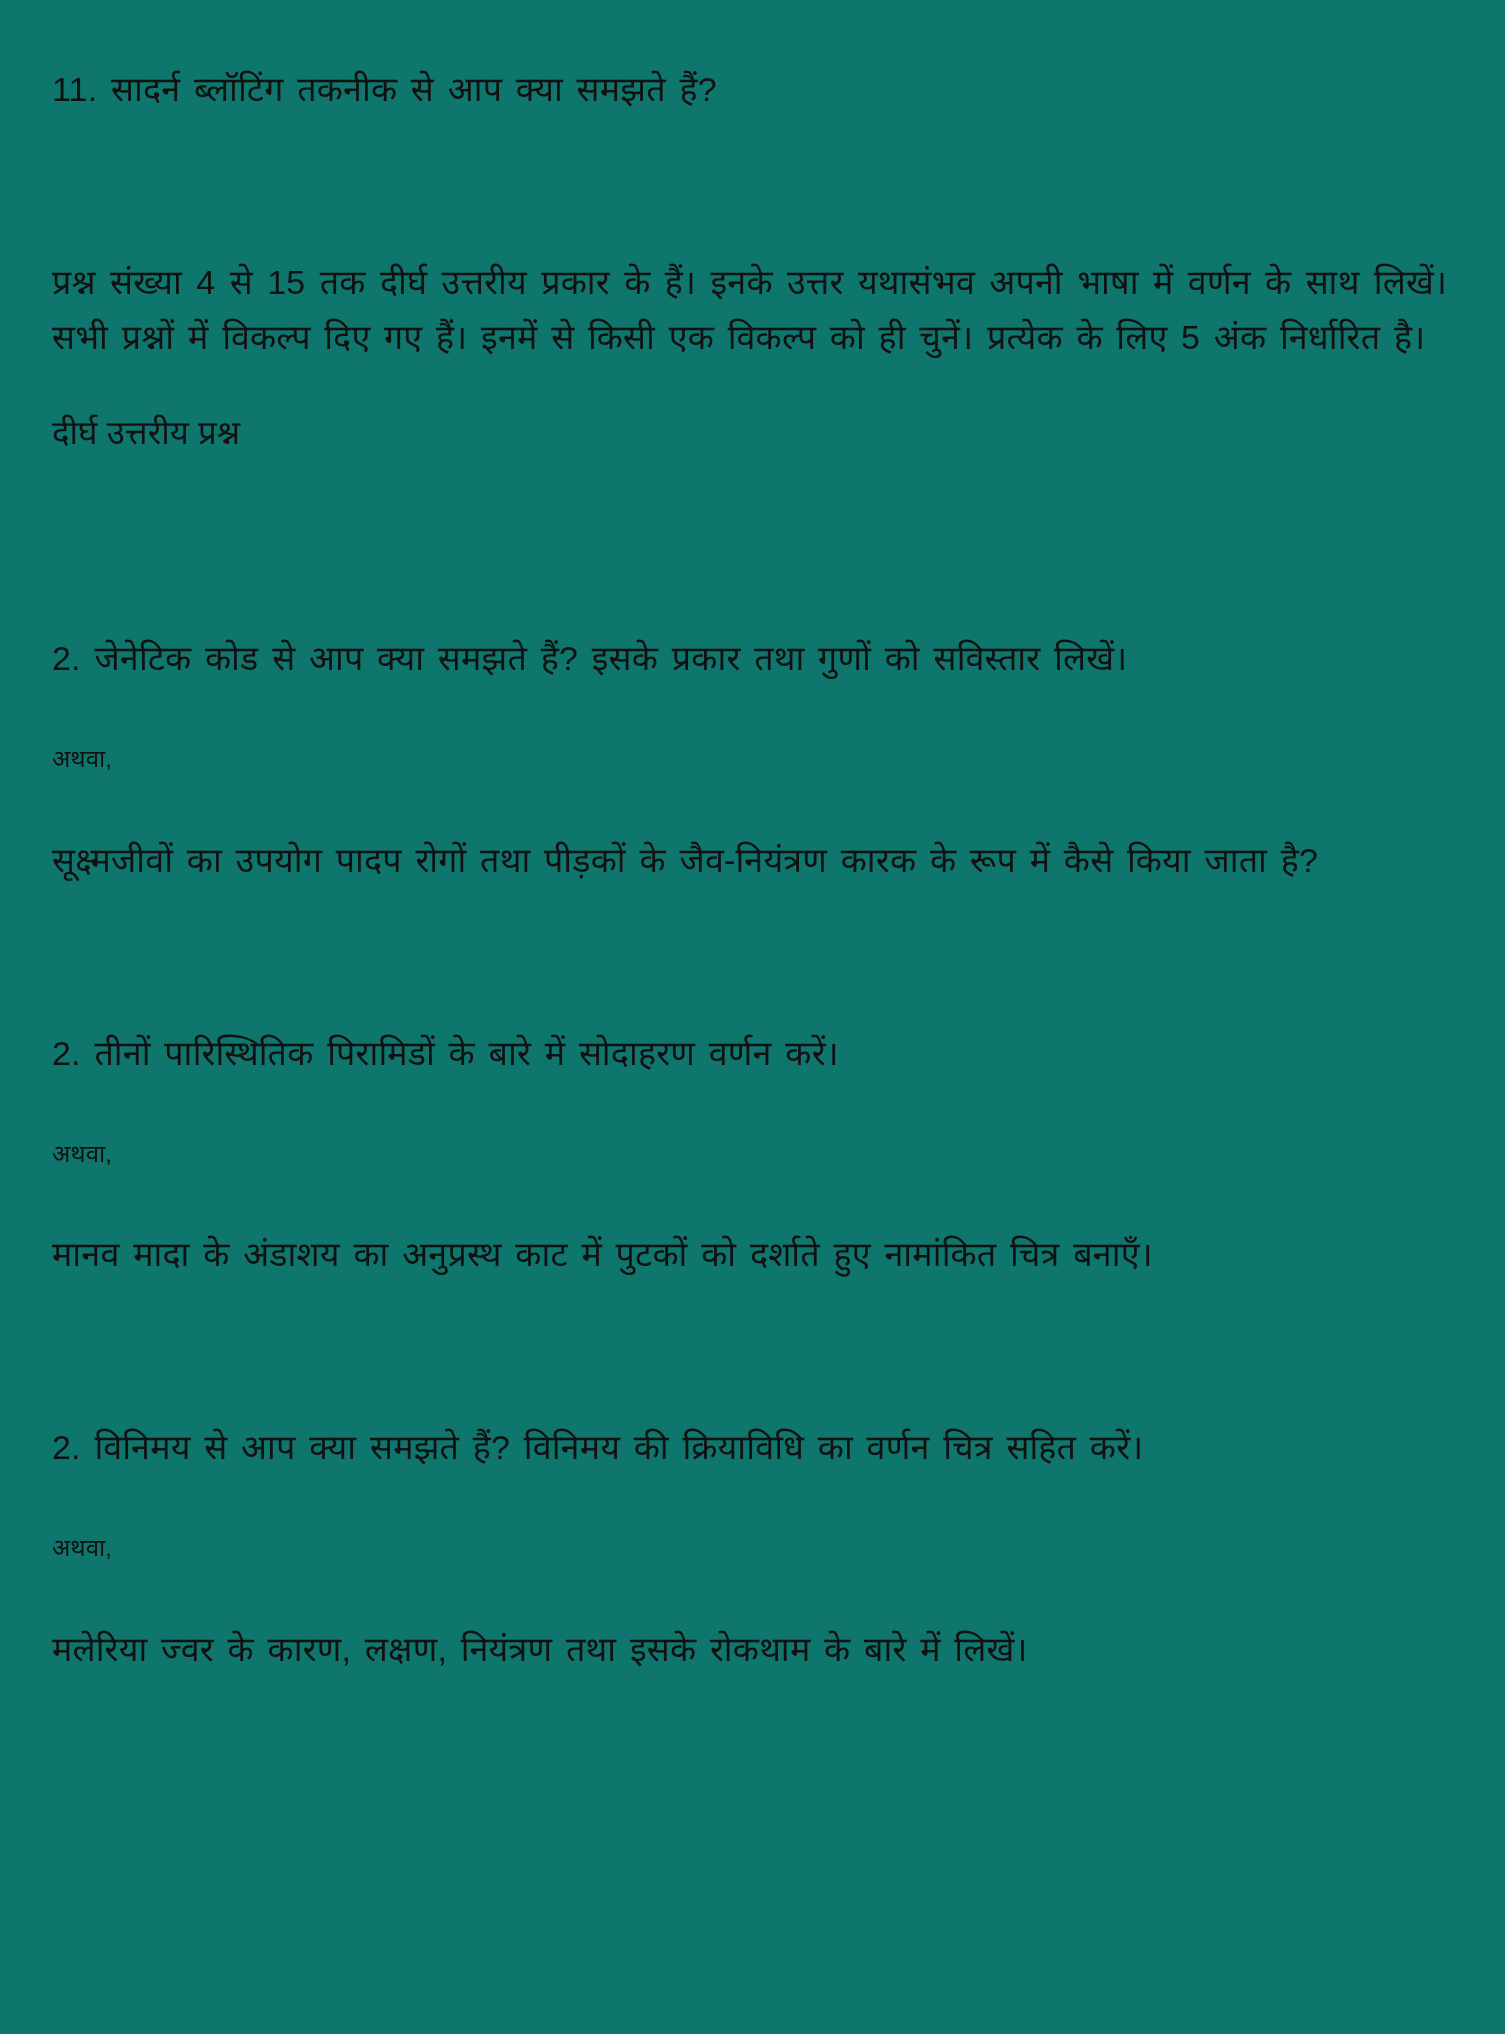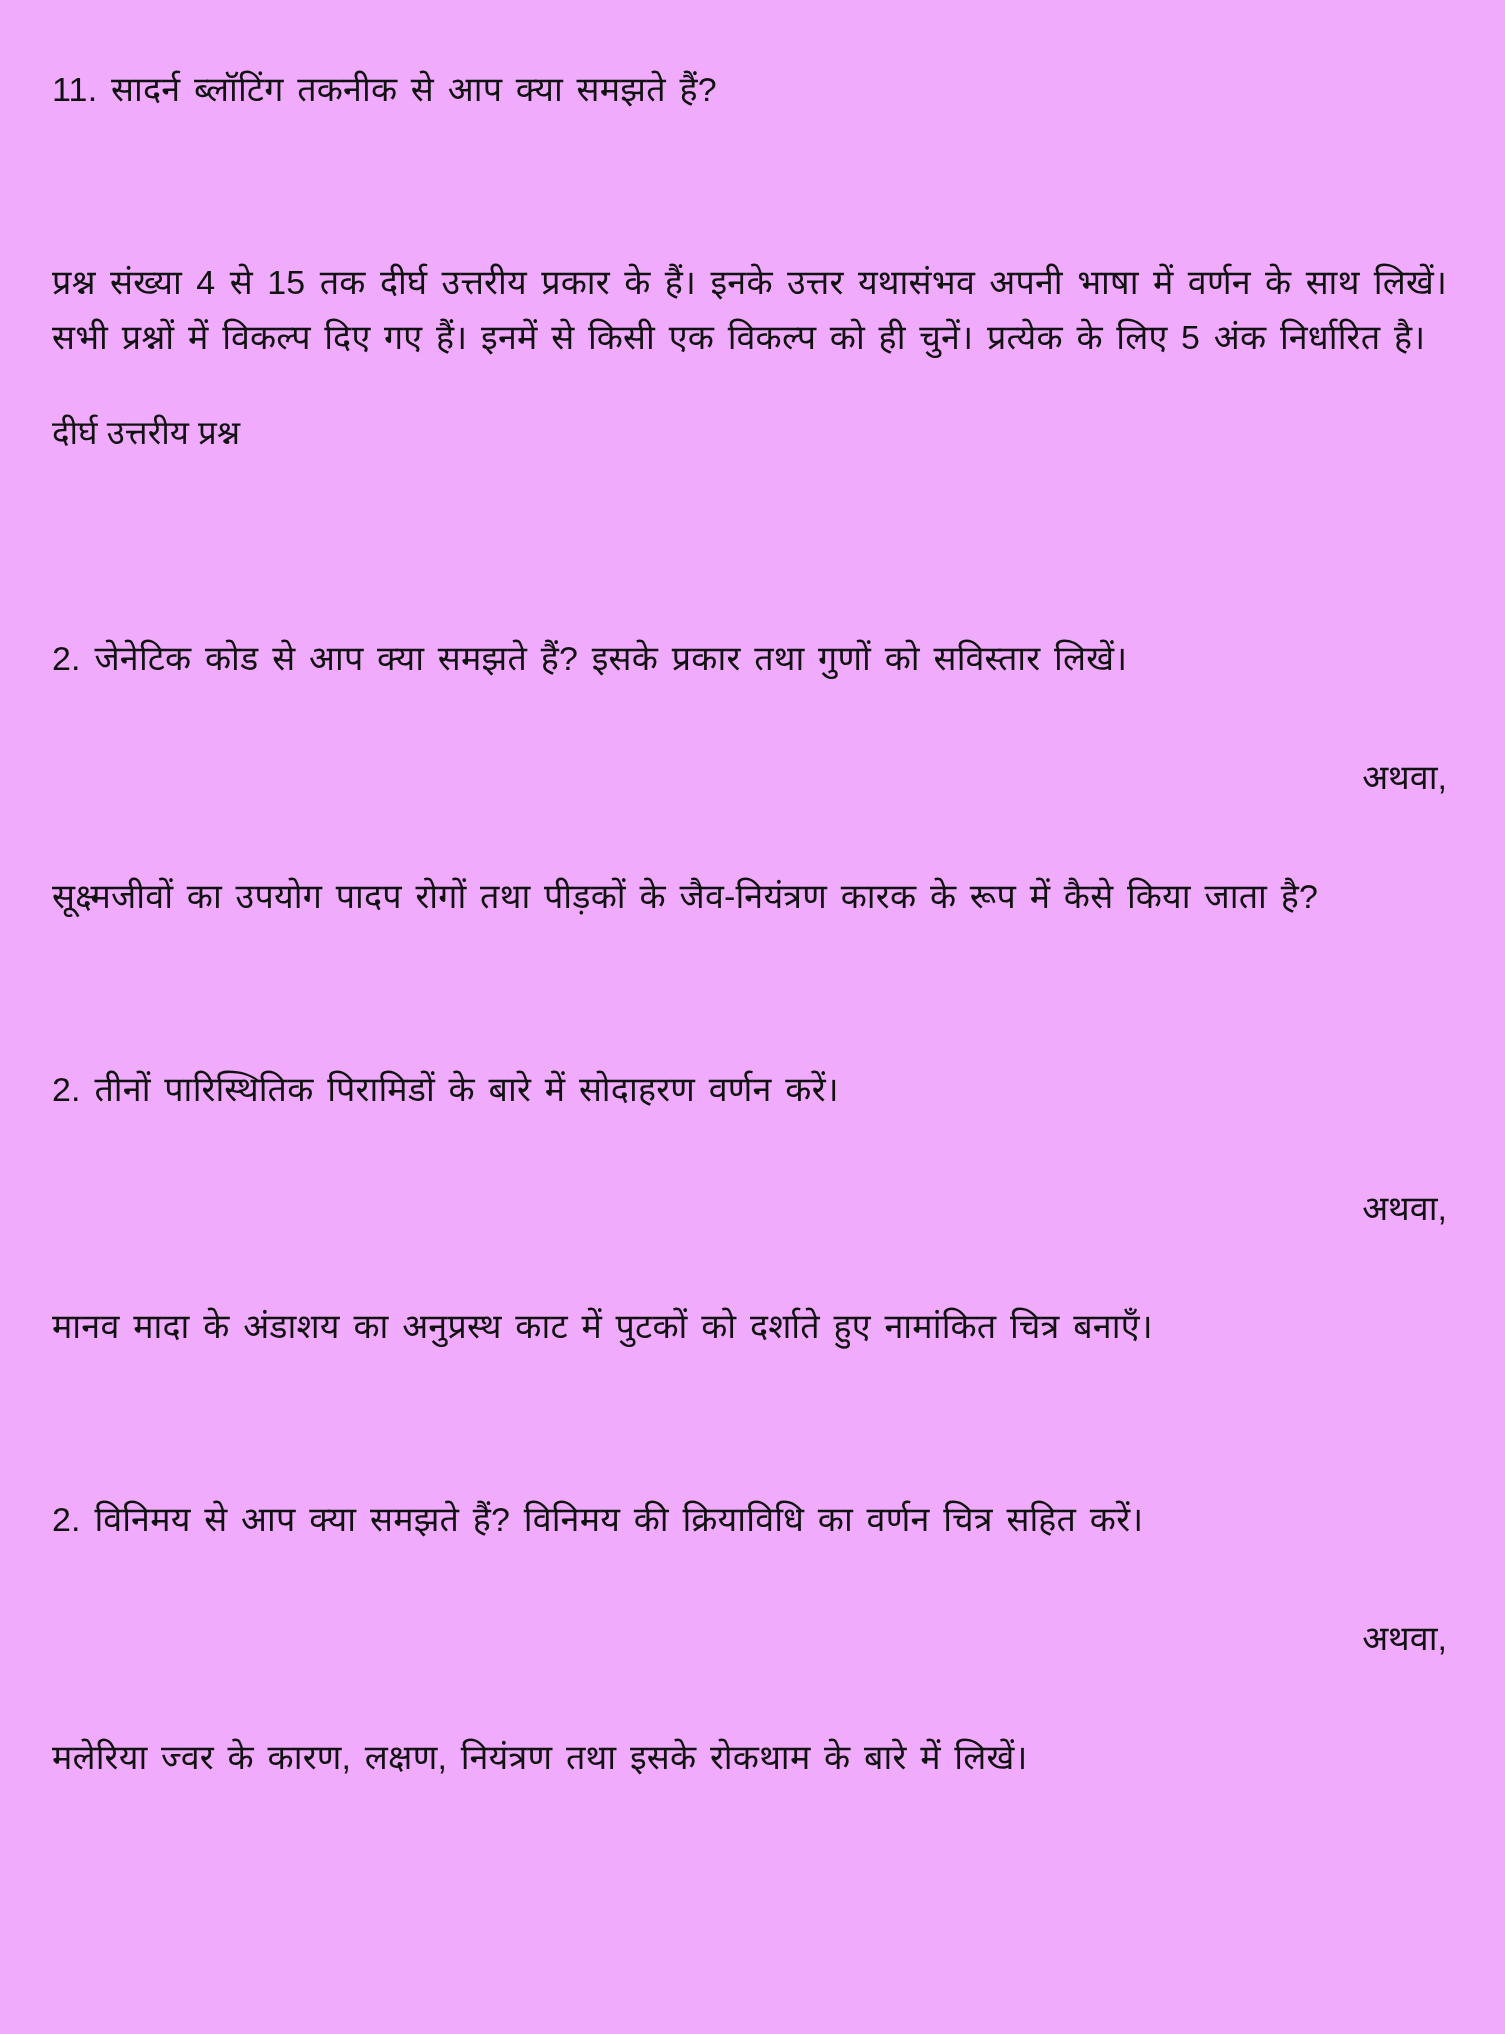--- a/index.html
+++ b/index.html
@@ -10,21 +10,21 @@
   }
   body {
     font-family: "Liberation Sans", "DejaVu Sans", sans-serif;
     color: #111111;
   }
   .page {
     position: relative;
     width: 1505px;
     height: 2034px;
     margin: 0 auto;
-    background: #f0abfc;
+    background: #0f766e;
     box-sizing: border-box;
     padding: 62px 58px 40px 52px;
     overflow: hidden;
   }
   .sheet {
     width: 100%;
     height: 100%;
     position: relative;
   }
   
@@ -43,23 +43,22 @@
   }
   .para.justify {
     text-align: justify;
     text-align-last: left;
   }
   .q-text {
     text-align: justify;
     text-align-last: left;
   }
   .alt {
-    font-size: 34px;
+    font-size: 24px;
     line-height: 1.6;
-    text-align: right;
   }
   .section-head {
     font-size: 33px;
     line-height: 1.6;
     margin-top: 12px;
   }
   
   .gap-xl { height: 138px; }
   .gap-sm { height: 30px; }
 </style>

